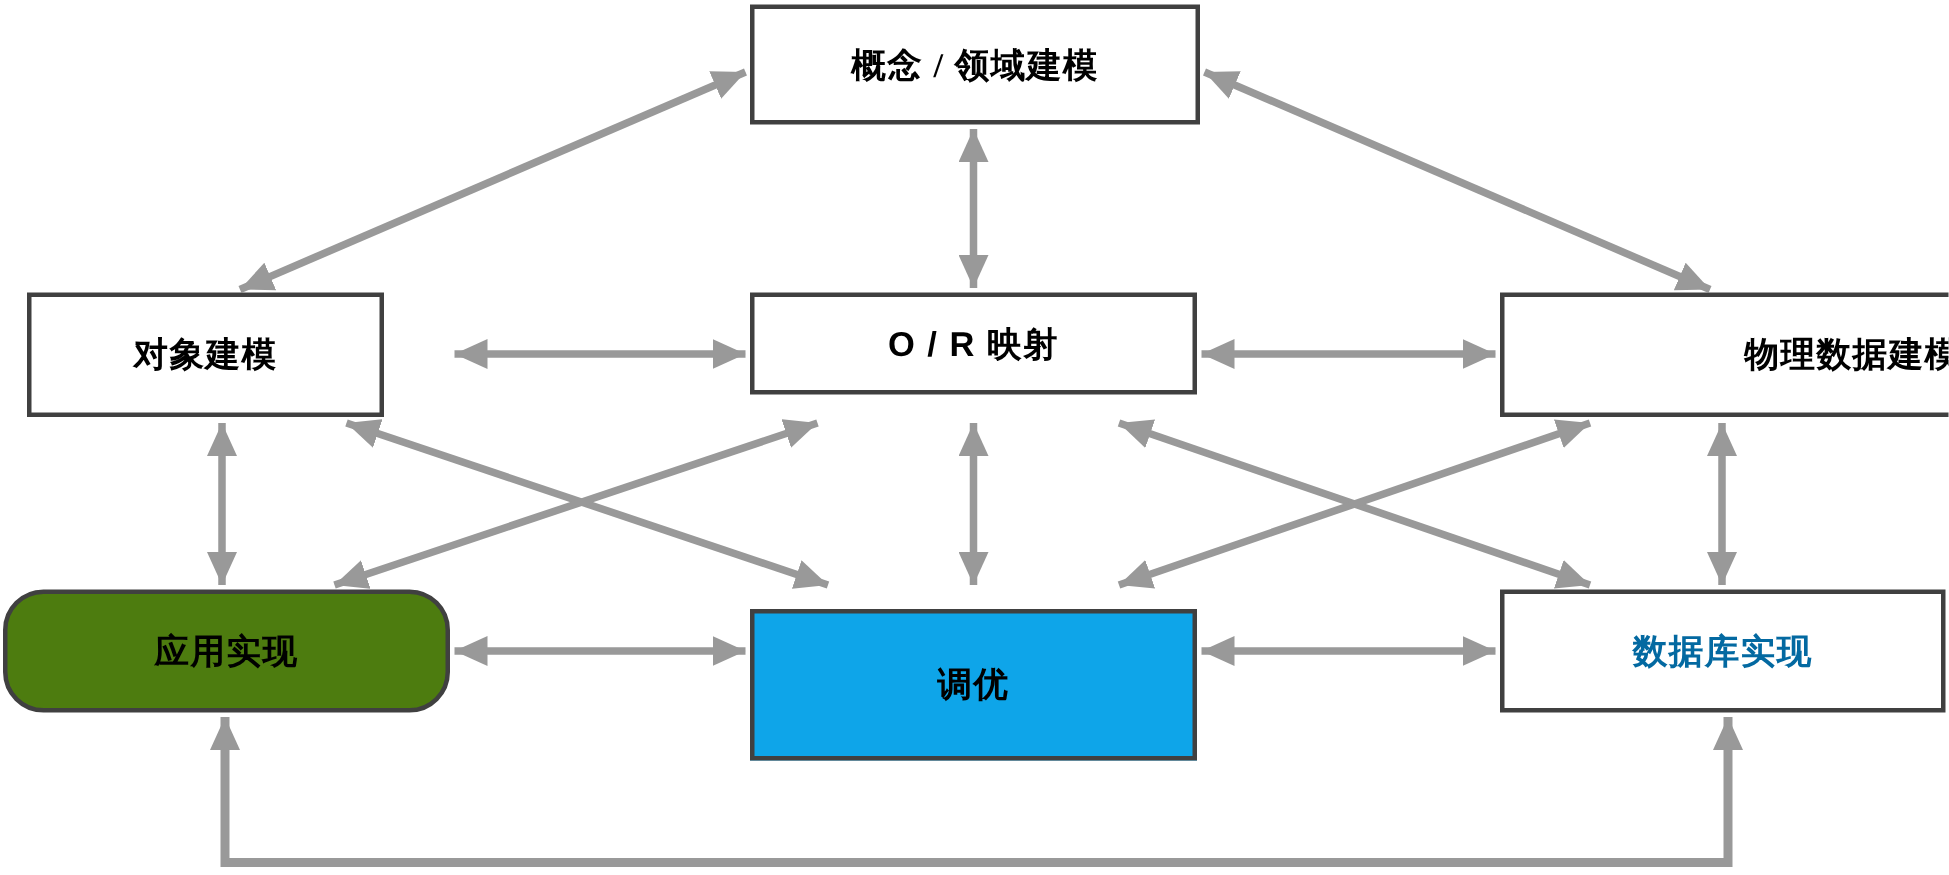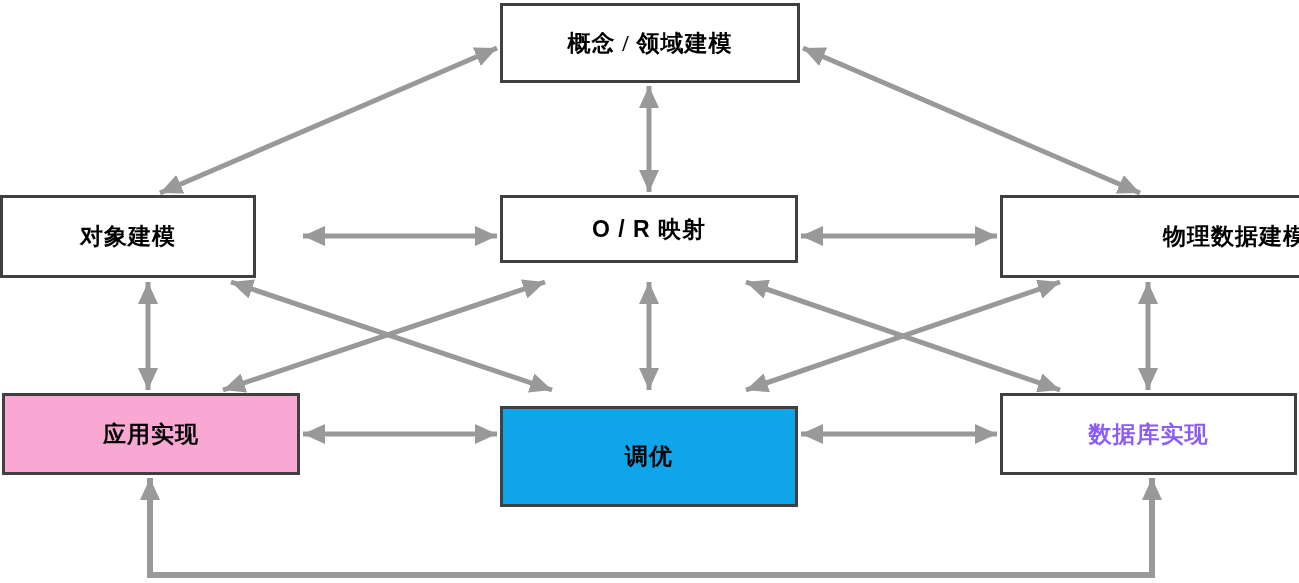--- a/index.html
+++ b/index.html
@@ -64,31 +64,31 @@
       <polyline points="231,282 552,390" fill="none" stroke="#999999" stroke-width="5" marker-start="url(#ah)" marker-end="url(#ah)"></polyline>
       <polyline points="545,282 223,390" fill="none" stroke="#999999" stroke-width="5" marker-start="url(#ah)" marker-end="url(#ah)"></polyline>
       <polyline points="746,282 1060,390" fill="none" stroke="#999999" stroke-width="5" marker-start="url(#ah)" marker-end="url(#ah)"></polyline>
       <polyline points="1060,282 746,390" fill="none" stroke="#999999" stroke-width="5" marker-start="url(#ah)" marker-end="url(#ah)"></polyline>
       <polyline points="150,478 150,575 1152,575 1152,478" fill="none" stroke="#999999" stroke-width="6" marker-start="url(#ah)" marker-end="url(#ah)"></polyline>
     </svg>
 
   <div class="node" style="left: 500px; top: 3px; width: 300px; height: 80px; border-color: rgb(64, 64, 64); background: rgb(255, 255, 255);">
     <span class="label" style="color: rgb(0, 0, 0); font-family: Liberation Serif, serif;">概念 / 领域建模</span>
   </div>
-  <div class="node" style="left: 0; top: 195px; width: 256px; height: 83px; border-color: rgb(64, 64, 64); background: rgb(255, 255, 255);">
+  <div class="node" style="left: 18px; top: 195px; width: 238px; height: 83px; border-color: rgb(64, 64, 64); background: rgb(255, 255, 255);">
     <span class="label" style="color: rgb(0, 0, 0);">对象建模</span>
   </div>
   <div class="node" style="left: 500px; top: 195px; width: 298px; height: 68px; border-color: rgb(64, 64, 64); background: rgb(255, 255, 255);">
     <span class="label" style="color: rgb(0, 0, 0);">O / R 映射</span>
   </div>
   <div class="node" style="left: 1000px; top: 195px; width: 310px; height: 83px; border-color: rgb(64, 64, 64); background: rgb(255, 255, 255); justify-content: flex-end;">
     <span class="label" style="color: rgb(0, 0, 0);">物理数据建模</span>
   </div>
-  <div class="node" style="left: 2px; top: 393px; width: 298px; height: 82px; border-color: rgb(64, 64, 64); background: #f9a8d4;">
+  <div class="node" style="left: 2px; top: 393px; width: 298px; height: 82px; border-color: rgb(64, 64, 64); background: #4d7c0f; border-radius: 27px;">
     <span class="label" style="color: rgb(0, 0, 0);">应用实现</span>
   </div>
   <div class="node" style="left: 500px; top: 406px; width: 298px; height: 101px; border-color: rgb(64, 64, 64); background: #0ea5e9;">
     <span class="label" style="color: rgb(0, 0, 0);">调优</span>
   </div>
   <div class="node" style="left: 1000px; top: 393px; width: 297px; height: 82px; border-color: rgb(64, 64, 64); background: rgb(255, 255, 255);">
-    <span class="label" style="color: #8b5cf6; font-family: Liberation Mono, monospace;">数据库实现</span>
+    <span class="label" style="color: #0369a1; font-family: Liberation Mono, monospace;">数据库实现</span>
   </div>
 </div>
 
 </body></html>

